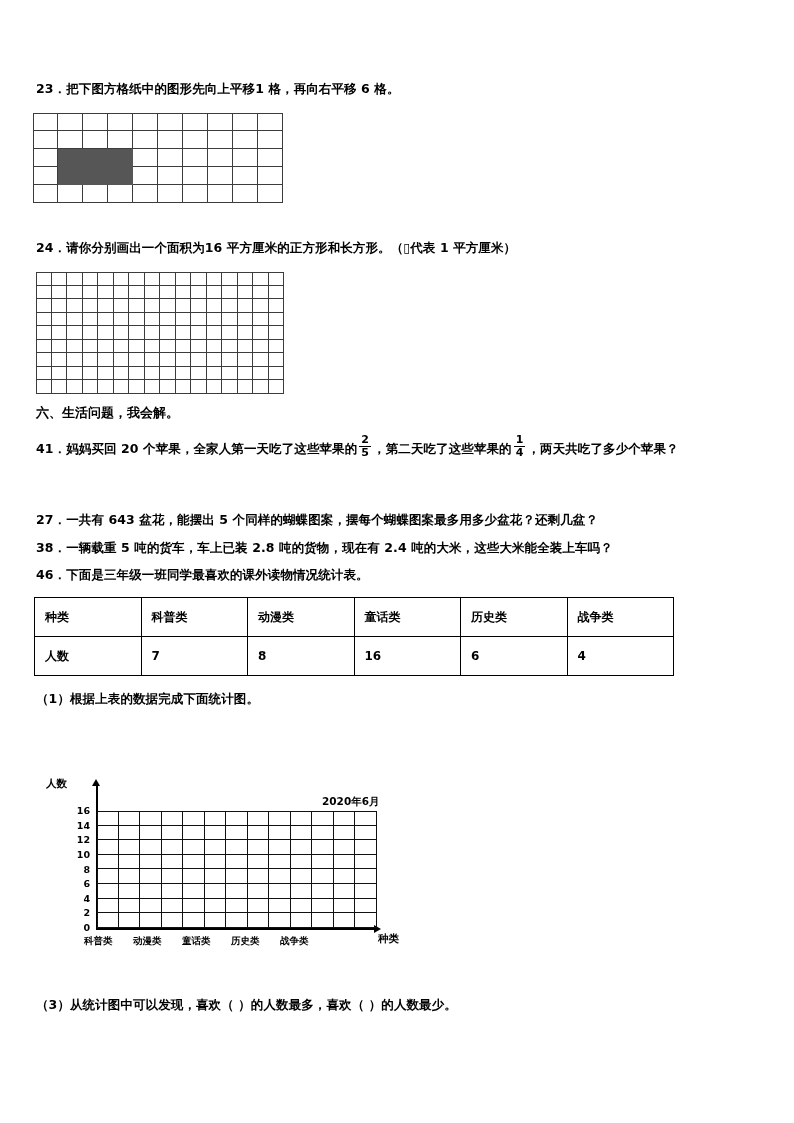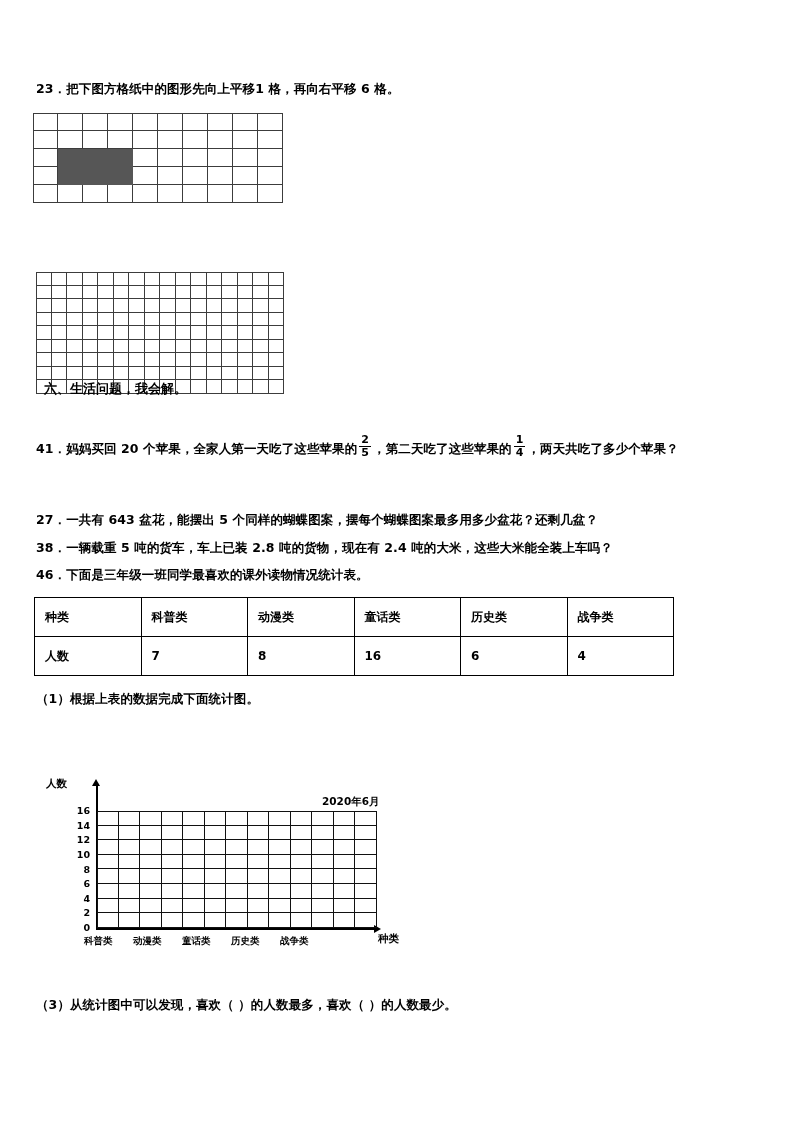--- a/index.html
+++ b/index.html
@@ -211,20 +211,23 @@
       <div class="cell" style="left: 50px; top: 72px; width: 25px; height: 18px;"></div>
       <div class="cell" style="left: 75px; top: 72px; width: 25px; height: 18px;"></div>
       <div class="cell" style="left: 100px; top: 72px; width: 25px; height: 18px;"></div>
       <div class="cell" style="left: 125px; top: 72px; width: 25px; height: 18px;"></div>
       <div class="cell" style="left: 150px; top: 72px; width: 25px; height: 18px;"></div>
       <div class="cell" style="left: 175px; top: 72px; width: 25px; height: 18px;"></div>
       <div class="cell" style="left: 200px; top: 72px; width: 25px; height: 18px;"></div>
       <div class="cell" style="left: 225px; top: 72px; width: 25px; height: 18px;"></div>
     </div>
 
+  <div class="qline" style="left:36px; top:239px;">
+    <span>24．</span><span>请你分别画出一个面积为16 平方厘米的正方形和长方形。（▯代表 1 平方厘米）</span>
+  </div>
 
   <div class="grid" id="grid24" style="left: 36px; top: 272px; width: 248px; height: 121.5px;">
     <div class="frame"></div>
   <div class="cell" style="left: 0px; top: 0px; width: 15.5px; height: 13.5px;"></div>
       <div class="cell" style="left: 15.5px; top: 0px; width: 15.5px; height: 13.5px;"></div>
       <div class="cell" style="left: 31px; top: 0px; width: 15.5px; height: 13.5px;"></div>
       <div class="cell" style="left: 46.5px; top: 0px; width: 15.5px; height: 13.5px;"></div>
       <div class="cell" style="left: 62px; top: 0px; width: 15.5px; height: 13.5px;"></div>
       <div class="cell" style="left: 77.5px; top: 0px; width: 15.5px; height: 13.5px;"></div>
       <div class="cell" style="left: 93px; top: 0px; width: 15.5px; height: 13.5px;"></div>
@@ -360,21 +363,21 @@
       <div class="cell" style="left: 124px; top: 108px; width: 15.5px; height: 13.5px;"></div>
       <div class="cell" style="left: 139.5px; top: 108px; width: 15.5px; height: 13.5px;"></div>
       <div class="cell" style="left: 155px; top: 108px; width: 15.5px; height: 13.5px;"></div>
       <div class="cell" style="left: 170.5px; top: 108px; width: 15.5px; height: 13.5px;"></div>
       <div class="cell" style="left: 186px; top: 108px; width: 15.5px; height: 13.5px;"></div>
       <div class="cell" style="left: 201.5px; top: 108px; width: 15.5px; height: 13.5px;"></div>
       <div class="cell" style="left: 217px; top: 108px; width: 15.5px; height: 13.5px;"></div>
       <div class="cell" style="left: 232.5px; top: 108px; width: 15.5px; height: 13.5px;"></div>
     </div>
 
-  <div class="sec-head" style="left:36px; top:380px;margin-left:8px;">六、生活问题，我会解。</div>
+  <div class="sec-head" style="left:36px; top:404px;">六、生活问题，我会解。</div>
 
   <div class="qline" style="left:36px; top:437px;">
     <span>41．</span><span>妈妈买回 20 个苹果，全家人第一天吃了这些苹果的</span><span class="frac"><span class="num">2</span><span class="den">5</span></span><span>，第二天吃了这些苹果的</span><span class="frac"><span class="num">1</span><span class="den">4</span></span><span>，两天共吃了多少个苹果？</span>
   </div>
 
 
   <div class="qline" style="left:36px; top:511px;">
     <span>27．</span><span>一共有 643 盆花，能摆出 5 个同样的蝴蝶图案，摆每个蝴蝶图案最多用多少盆花？还剩几盆？</span>
   </div>
 

